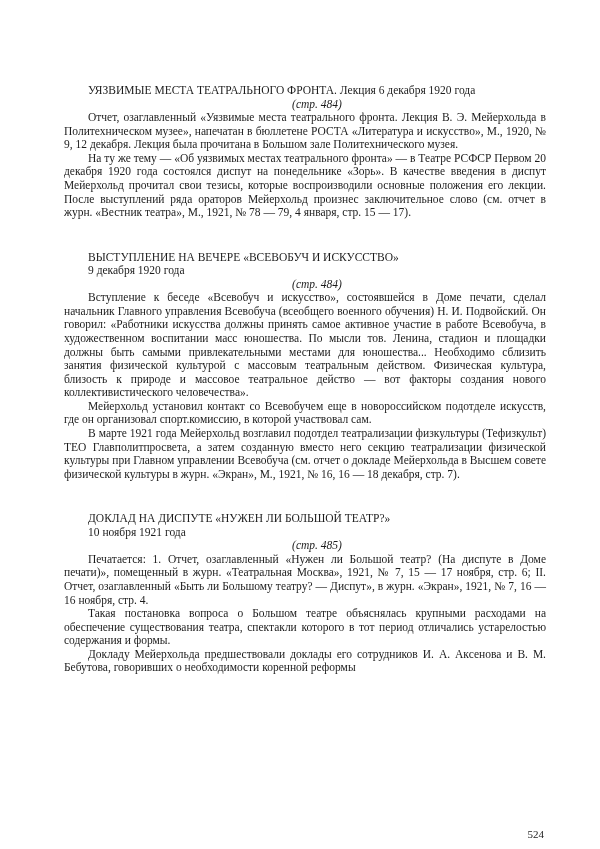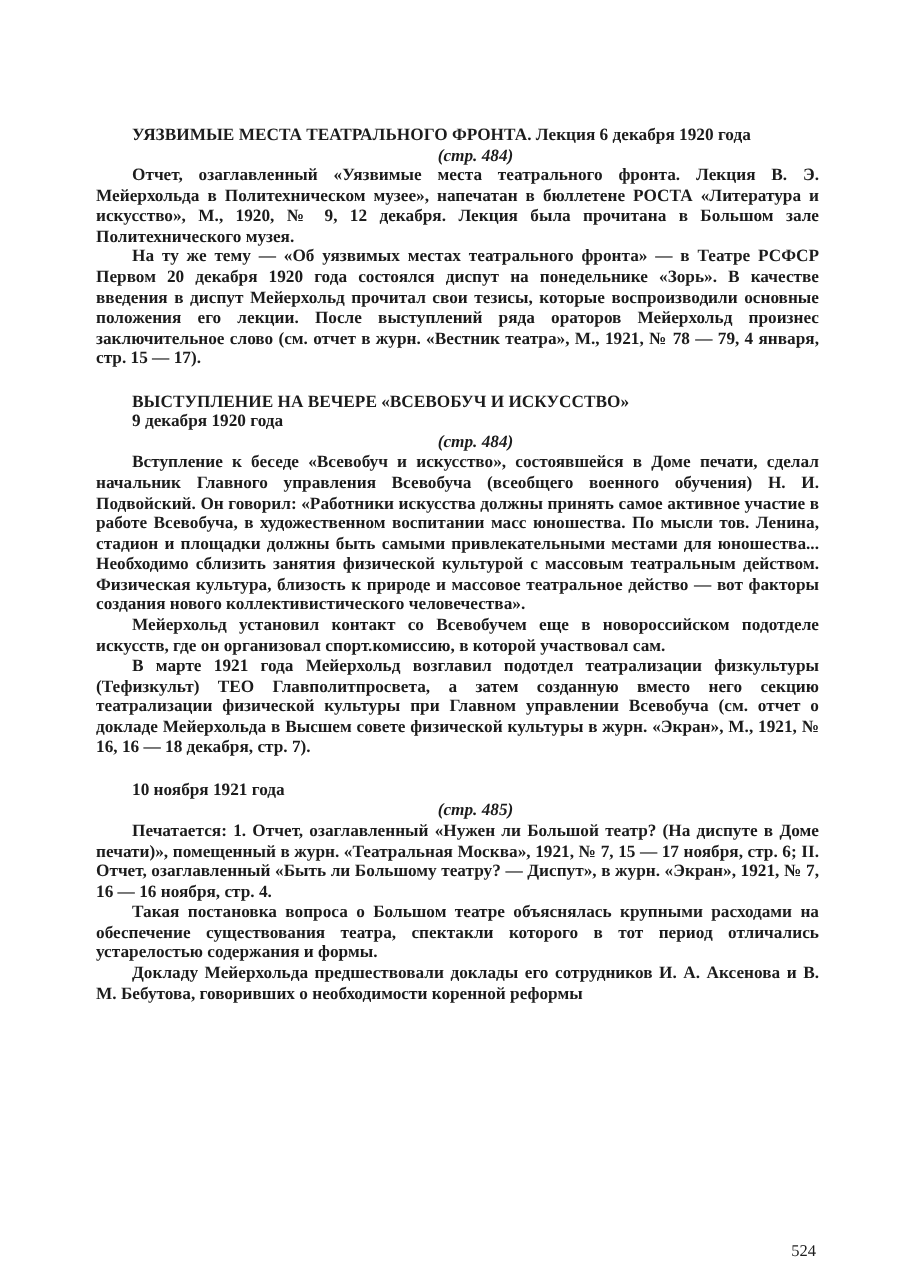--- a/index.html
+++ b/index.html
@@ -13,23 +13,22 @@
     font-size: 11.5px;
     line-height: 1.18;
     color: #1c1c1c;
     overflow: hidden;
   }
   .content {
     position: absolute;
     left: 64px;
     top: 84px;
     width: 482px;
-    font-weight: bold;
   }
-  .section { margin-top: 15px; }
+  .section { margin-top: 31px; }
   .section.first { margin-top: 0; }
   .title { text-indent: 24px; text-align: left; }
   .date { text-indent: 24px; }
   .pageref { text-indent: 24px; font-style: italic; text-align: center; }
   p.body { text-align: justify; text-indent: 24px; }
   p.continuation { text-align: justify; text-indent: 0; }
   .marker { text-indent: 0; text-align: left; }
   .folio {
     position: absolute;
     right: 56px;
@@ -53,20 +52,21 @@
     <div class="section">
       <p class="title">ВЫСТУПЛЕНИЕ НА ВЕЧЕРЕ «ВСЕВОБУЧ И ИСКУССТВО»</p>
       <p class="date">9 декабря 1920 года</p>
       <p class="pageref">(стр. 484)</p>
       <p class="body">Вступление к беседе «Всевобуч и искусство», состоявшейся в Доме печати, сделал начальник Главного управления Всевобуча (всеобщего военного обучения) Н. И. Подвойский. Он говорил: «Работники искусства должны принять самое активное участие в работе Всевобуча, в художественном воспитании масс юношества. По мысли тов. Ленина, стадион и площадки должны быть самыми привлекательными местами для юношества... Необходимо сблизить занятия физической культурой с массовым театральным действом. Физическая культура, близость к природе и массовое театральное действо — вот факторы создания нового коллективистического человечества».</p>
       <p class="body">Мейерхольд установил контакт со Всевобучем еще в новороссийском подотделе искусств, где он организовал спорт.комиссию, в которой участвовал сам.</p>
       <p class="body">В марте 1921 года Мейерхольд возглавил подотдел театрализации физкультуры (Тефизкульт) ТЕО Главполитпросвета, а затем созданную вместо него секцию театрализации физической культуры при Главном управлении Всевобуча (см. отчет о докладе Мейерхольда в Высшем совете физической культуры в журн. «Экран», М., 1921, № 16, 16 — 18 декабря, стр. 7).</p>
     </div>
 
     <div class="section">
+      <p class="title">ДОКЛАД НА ДИСПУТЕ «НУЖЕН ЛИ БОЛЬШОЙ ТЕАТР?»</p>
       <p class="date">10 ноября 1921 года</p>
       <p class="pageref">(стр. 485)</p>
       <p class="body">Печатается: 1. Отчет, озаглавленный «Нужен ли Большой театр? (На диспуте в Доме печати)», помещенный в журн. «Театральная Москва», 1921, № 7, 15 — 17 ноября, стр. 6; II. Отчет, озаглавленный «Быть ли Большому театру? — Диспут», в журн. «Экран», 1921, № 7, 16 — 16 ноября, стр. 4.</p>
       <p class="body">Такая постановка вопроса о Большом театре объяснялась крупными расходами на обеспечение существования театра, спектакли которого в тот период отличались устарелостью содержания и формы.</p>
       <p class="body">Докладу Мейерхольда предшествовали доклады его сотрудников И. А. Аксенова и В. М. Бебутова, говоривших о необходимости коренной реформы</p>
     </div>
 
   </div>
 
   <div class="folio">524</div>

